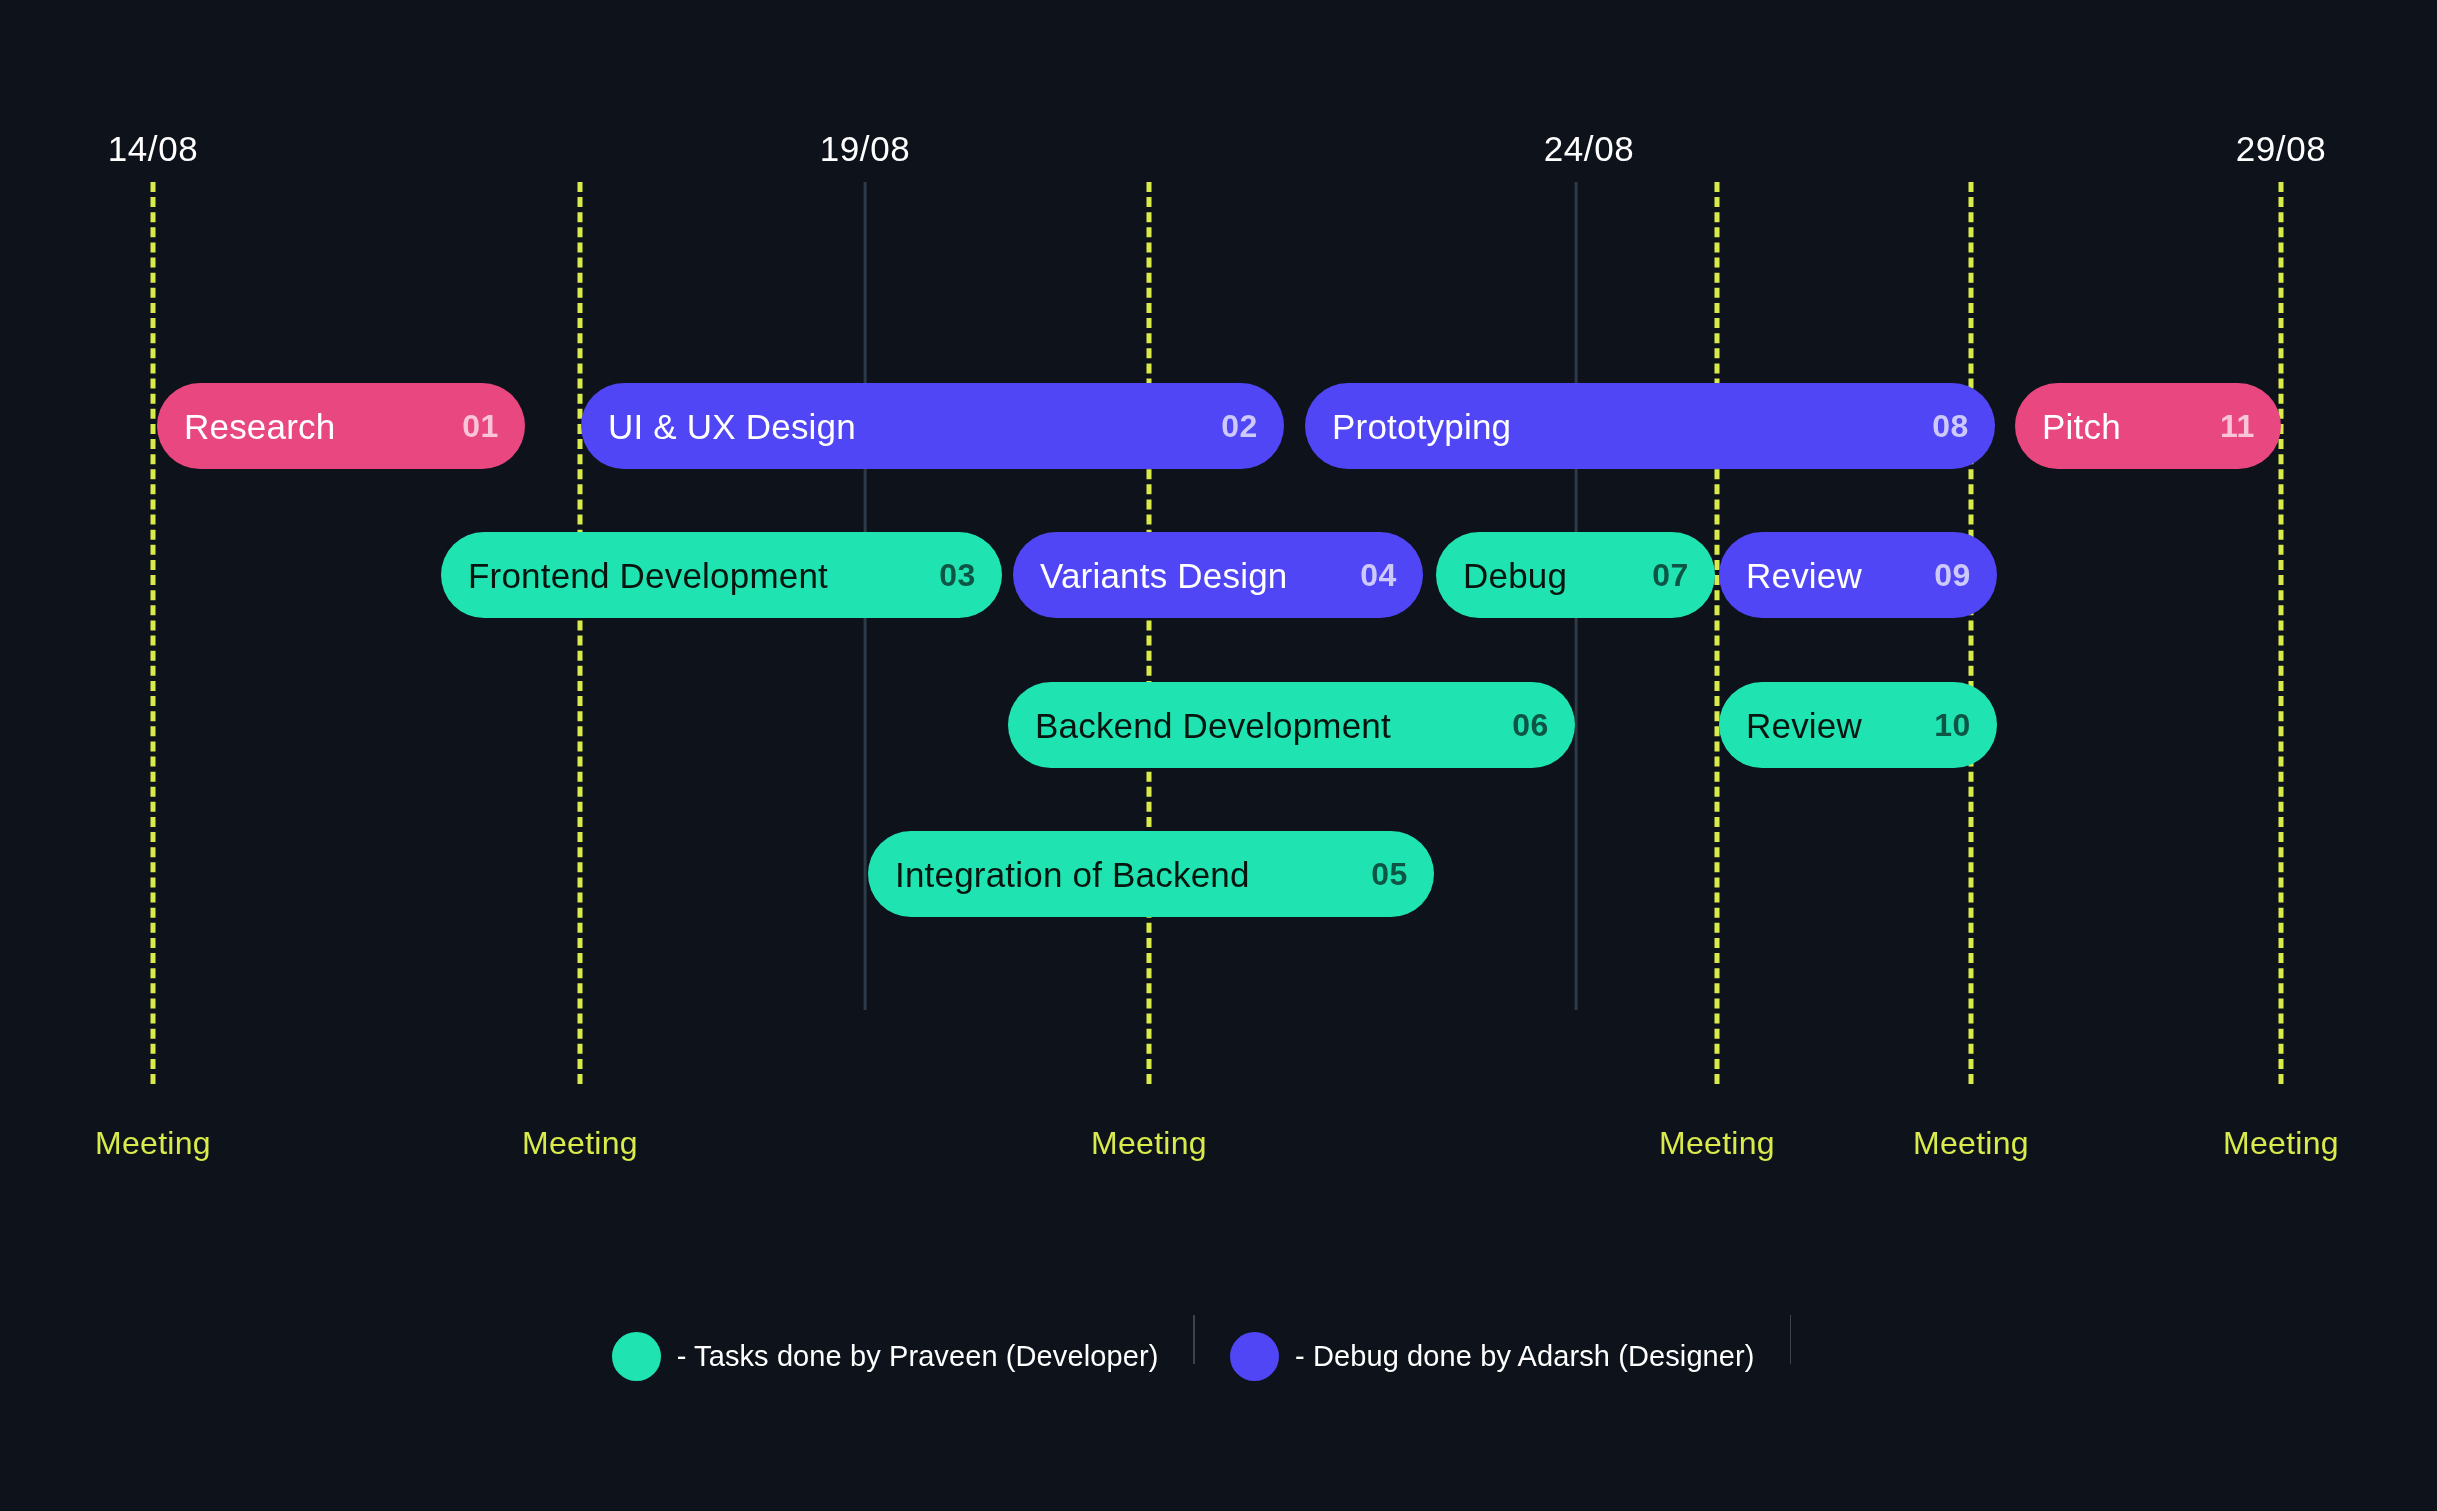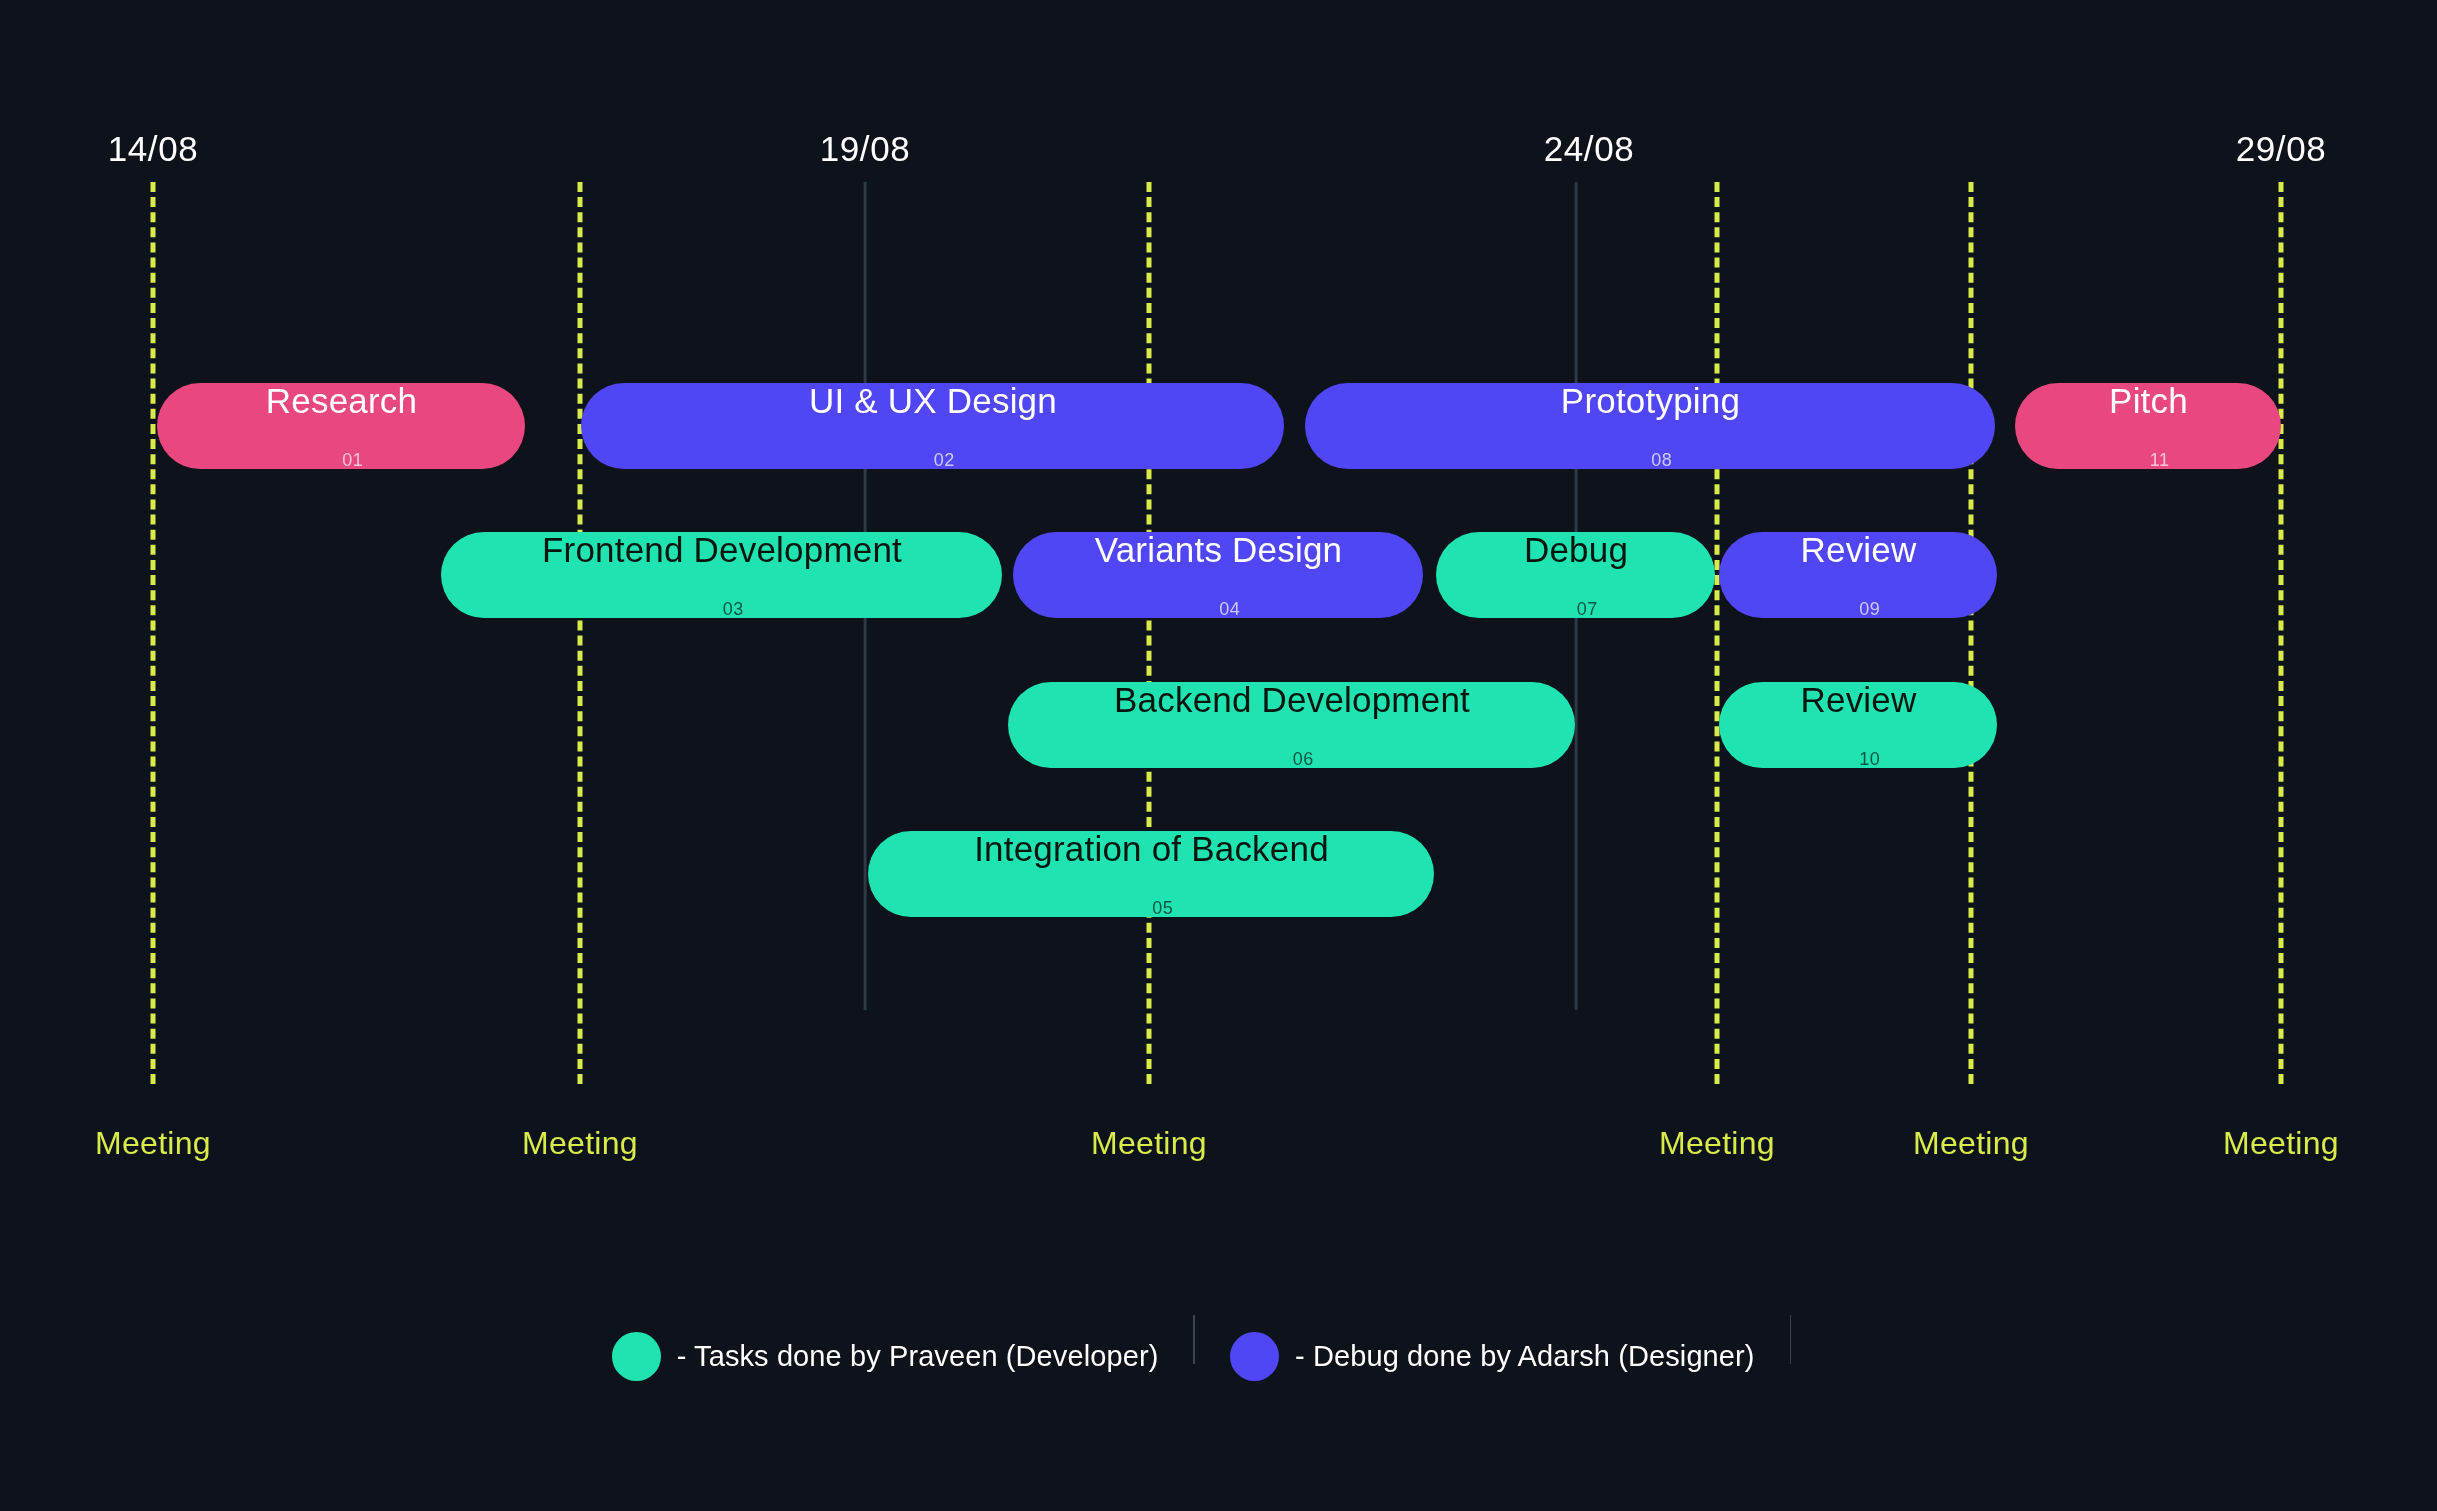--- a/index.html
+++ b/index.html
@@ -64,31 +64,30 @@
   .bar {
     position: absolute;
     height: 86px;
     border-radius: 43px;
     display: flex;
     align-items: center;
     justify-content: space-between;
     padding: 0 26px 0 27px;
     white-space: nowrap;
     overflow: hidden;
-    flex-direction: column;
   }
   .bar .bar-title {
     font-size: 35px;
     font-weight: 400;
     letter-spacing: 0.2px;
     line-height: 1;
   }
   .bar .bar-num {
-    font-size: 18px;
-    font-weight: 400;
+    font-size: 32px;
+    font-weight: 700;
     letter-spacing: 0.6px;
     line-height: 1;
     margin-left: 22.6px;
   }
 
   .bar.green  { background: #20e3b2; }
   .bar.green .bar-title { color: #07150f; }
   .bar.green .bar-num   { color: #0d5645; }
 
   .bar.blue   { background: #5046f5; }

